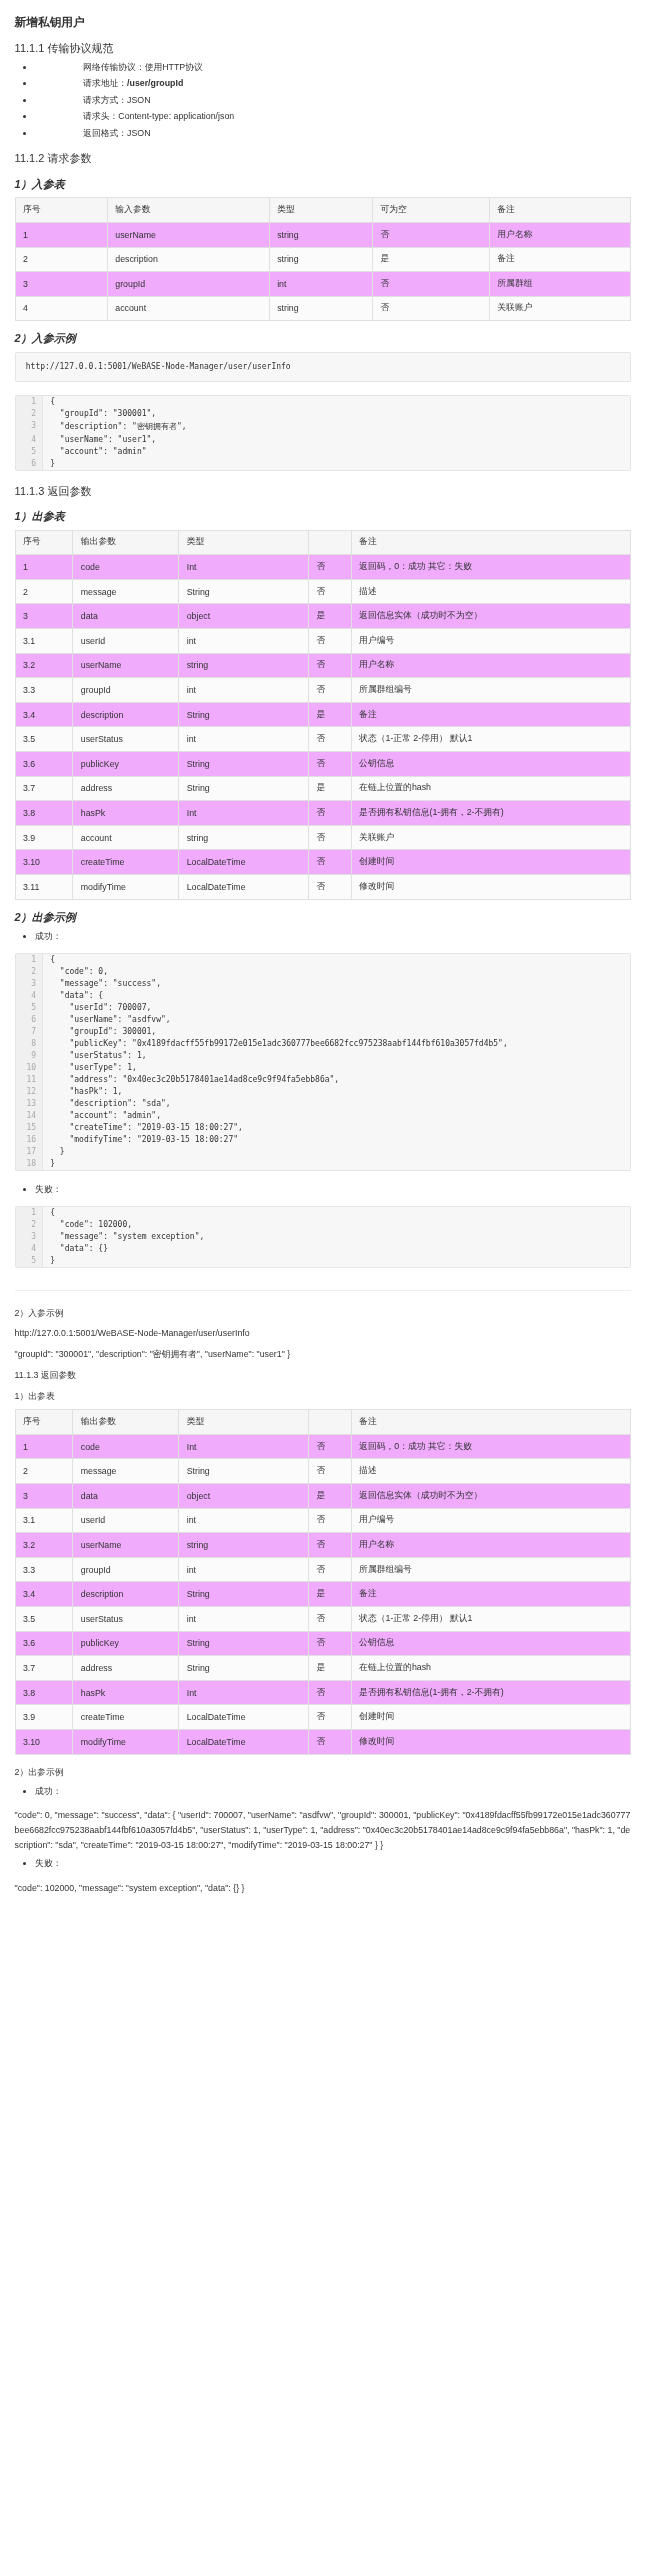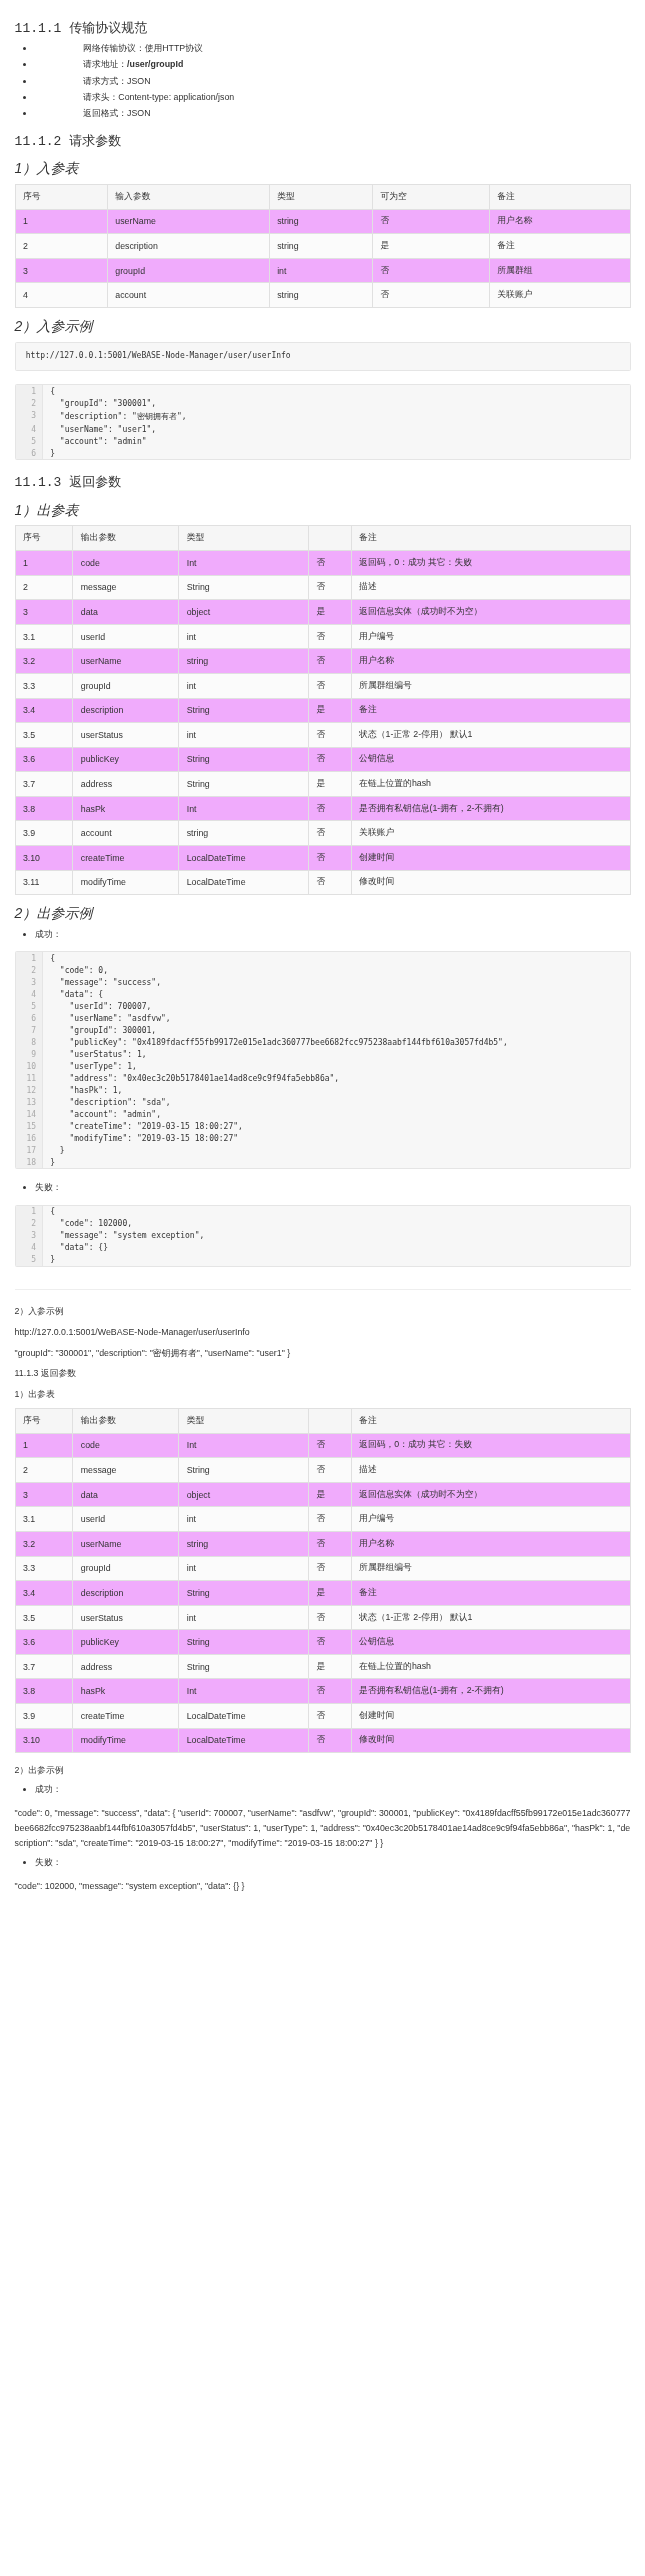--- a/index.html
+++ b/index.html
@@ -1,19 +1,19 @@
 <!DOCTYPE html>
 <html style="font-size:11.7px"><head>
 <meta charset="utf-8">
 <style>
   body { margin:0; font-family: Arial, "Microsoft YaHei", sans-serif; font-size:8.8px; color:#333; background:#fff; width:646px; }
   .page { padding:7.3px 14.6px 22px 14.6px; }
   h2 { font-size:11.7px; font-weight:bold; color:#333; margin:7.3px 0; }
-  h3 { font-size:13px; font-weight:normal; color:#333; margin:11.7px 0 5.8px 0;font-family:Liberation Mono, monospace; }
-  h4 { font-size:14px; font-weight:normal; font-style:italic; color:#333; margin:10.2px 0 5.8px 0; }
+  h3 { font-size:11px; font-weight:normal; color:#333; margin:11.7px 0 5.8px 0; }
+  h4 { font-size:11px; font-weight:bold; font-style:italic; color:#333; margin:10.2px 0 5.8px 0; }
   ul.bullets { margin:4.4px 0 10.2px 0; padding-left:20.5px; }
   ul.bullets li { margin:4.4px 0; list-style:disc; color:#333;padding-left:48px; }
   ul.bullets li .bold-part { font-weight:bold; }
   ul.plain { margin:4.4px 0 10.2px 0; padding-left:20.5px; }
   ul.plain li { margin:4.4px 0; list-style:disc; color:#333;font-family:Liberation Serif, serif; }
 
   table.grid { width:100%; border-collapse:collapse; margin:2.9px 0 10.2px 0; background:#f0abfc; }
   table.grid th, table.grid td { border:0.7px solid #e0e0e0; padding:5.8px 7.3px; text-align:left; font-size:8.8px; font-weight:normal; }
   table.grid th { background:#f6f6f6; color:#333; }
   table.grid tr:nth-child(even) td { background:#fbfbfb; }
@@ -26,20 +26,21 @@
 
   .sep { border-top:0.7px solid #eee; margin:22px 0 14.6px 0; }
   .para { margin:5.8px 0; line-height:1.7; word-break:break-all; }
   .lower { padding:0 0 14.6px 0; }
 </style>
 </head>
 <body>
 
 <div class="page">
 
+  <h2>新增私钥用户</h2>
 
   <h3>11.1.1 传输协议规范</h3>
   <ul class="bullets" id="protocol-list">
       <li><span>网络传输协议：使用HTTP协议</span></li>
       <li><span>请求地址：</span><span class="bold-part">/user/groupId</span></li>
       <li><span>请求方式：JSON</span></li>
       <li><span>请求头：Content-type: application/json</span></li>
       <li><span>返回格式：JSON</span></li>
     </ul>
 

